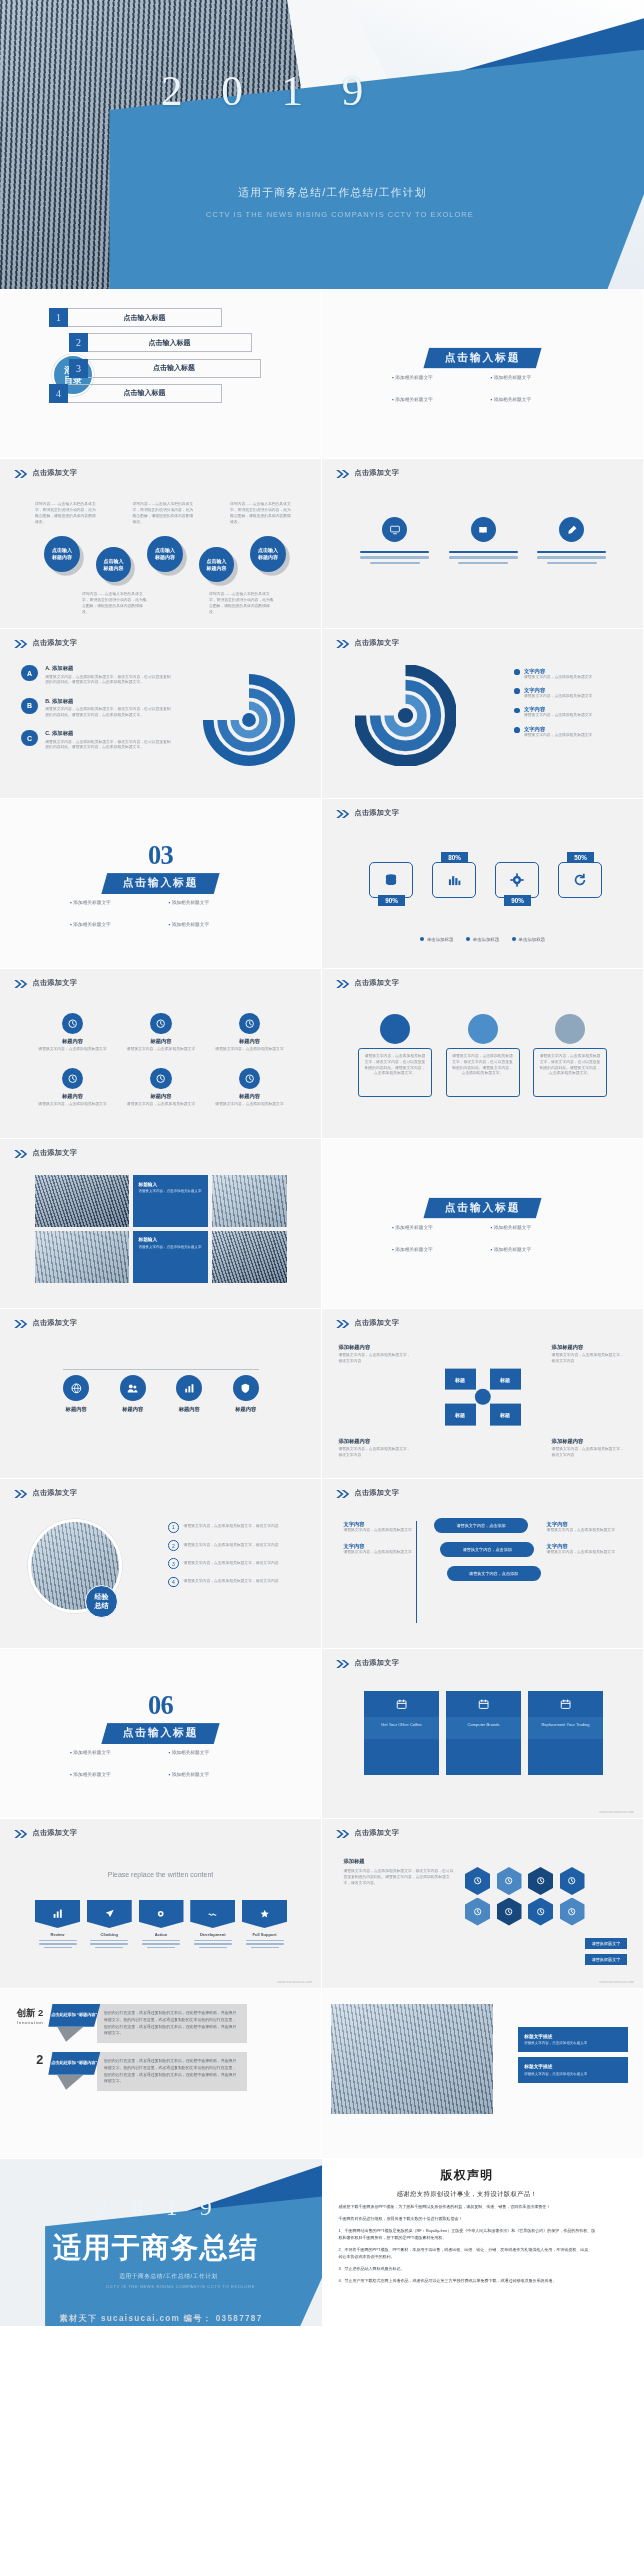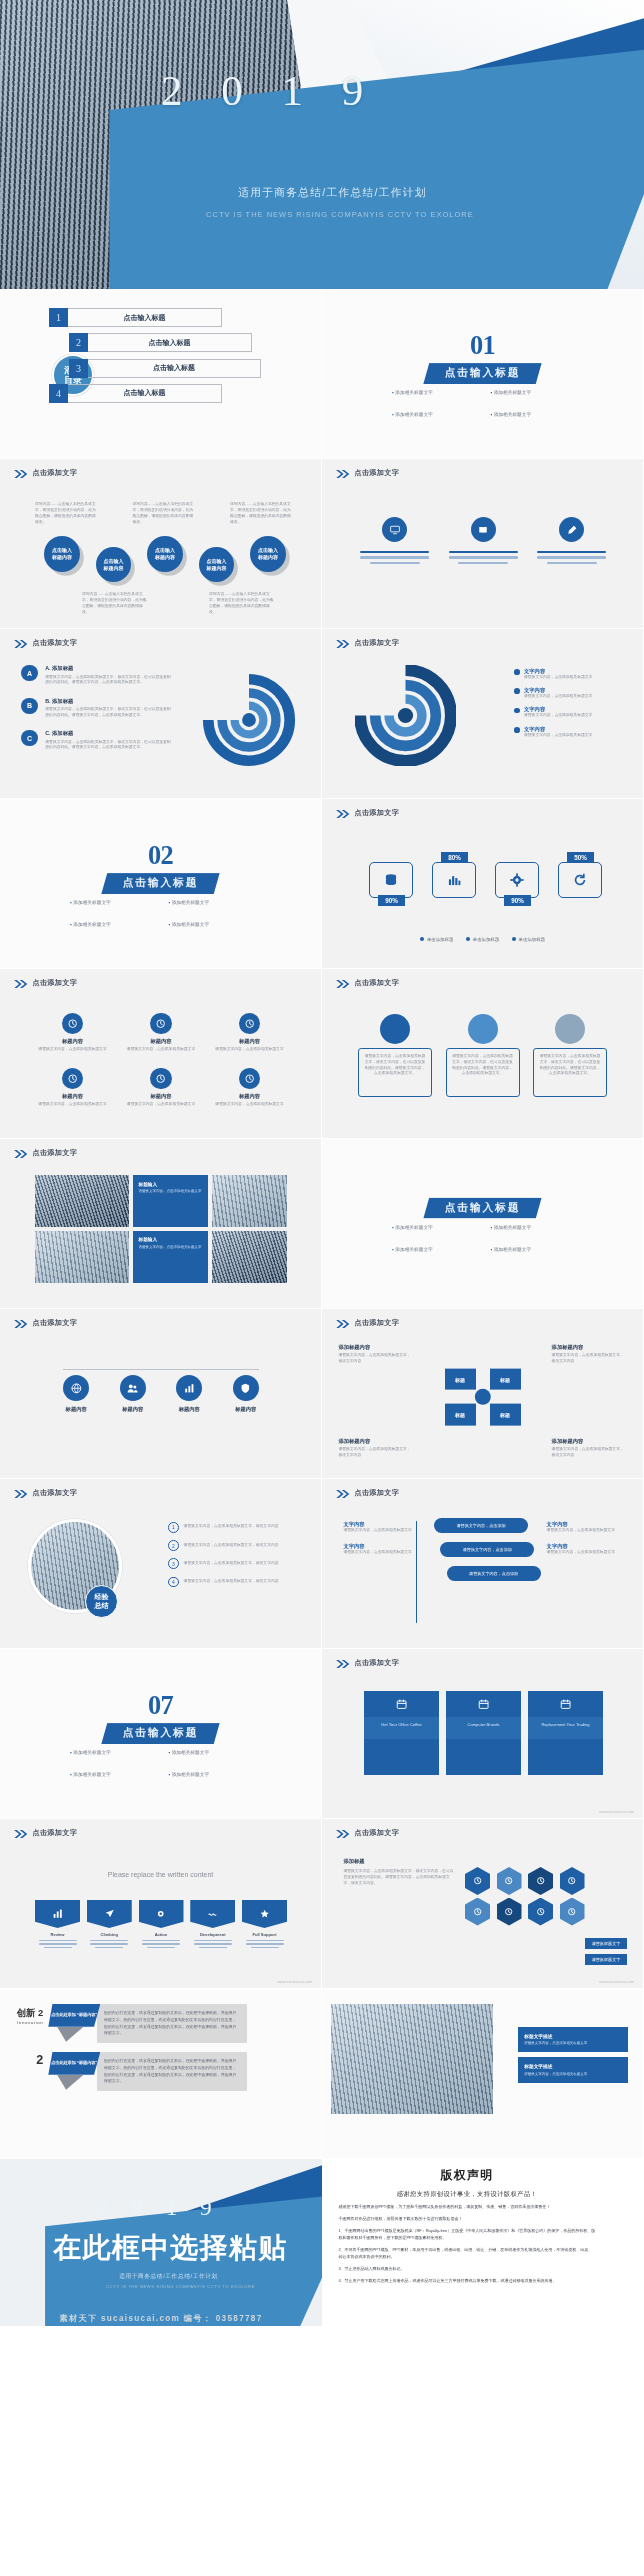--- a/index.html
+++ b/index.html
@@ -168,21 +168,21 @@
         </div>
         <div style="display:flex;align-items:center;margin-left:49px;margin-top:6.3px;">
           <div class="bg-blue" style="width:19px;height:19px;color:#cfe3f5;font-size:10px;display:flex;align-items:center;justify-content:center;font-family:'Liberation Serif',serif;">4</div>
           <div style="position:relative;width:154px;height:19px;border-top:0.6px solid #b9bec4;border-right:0.6px solid #b9bec4;border-bottom:0.6px solid #b9bec4;display:flex;align-items:center;justify-content:center;">
             <span style="font-size:7px;font-weight:700;color:#2c3e55;">点击输入标题</span>
           </div>
         </div>
       </div>
     </div>
     <div class="slide white">
-      <div class="sec"><div class="sec-num">01</div><div class="sec-ribbon">点击输入标题</div><div class="sec-bul">
+      <div class="sec"><div class="sec-ribbon">点击输入标题</div><div class="sec-bul">
           <span>添加相关标题文字</span>
           <span>添加相关标题文字</span>
           <span>添加相关标题文字</span>
           <span>添加相关标题文字</span>
         </div></div>
     </div>
     <div class="slide">
       <div class="hdr">
         <span class="chev"><svg width="14" height="8.2" viewBox="0 0 22 13">
             <path d="M0 0 L8 6.5 L0 13 L4 13 L12 6.5 L4 0 Z" fill="#1f5fa6"></path>
@@ -348,21 +348,21 @@
         <div style="display:flex;gap:4.4px;align-items:flex-start;margin-top:6.3px;">
           <div style="width:5.7px;height:5.7px;border-radius:50%;background:#1f5fa6;margin-top:1.3px;flex:0 0 auto;"></div>
           <div>
             <div style="font-size:5.3px;font-weight:700;color:#1f5fa6;">文字内容</div>
             <div class="ptxt" style="width:94px;">请替换文字内容，点击添加相关标题文字</div>
           </div>
         </div>
       </div>
     </div>
     <div class="slide white">
-      <div class="sec"><div class="sec-num">02</div><div class="sec-ribbon">点击输入标题</div><div class="sec-bul">
+      <div class="sec"><div class="sec-num">03</div><div class="sec-ribbon">点击输入标题</div><div class="sec-bul">
           <span>添加相关标题文字</span>
           <span>添加相关标题文字</span>
           <span>添加相关标题文字</span>
           <span>添加相关标题文字</span>
         </div></div>
     </div>
     <div class="slide">
       <div class="hdr">
         <span class="chev"><svg width="14" height="8.2" viewBox="0 0 22 13">
             <path d="M0 0 L8 6.5 L0 13 L4 13 L12 6.5 L4 0 Z" fill="#1f5fa6"></path>
@@ -693,21 +693,21 @@
           <div class="ptxt" style="width:75px;">请替换文字内容，点击添加相关标题文字</div>
         </div>
         <div style="margin-bottom:8.8px;">
           <div style="font-size:5.3px;font-weight:700;color:#1f5fa6;">文字内容</div>
           <div class="ptxt" style="width:75px;">请替换文字内容，点击添加相关标题文字</div>
         </div>
       </div>
       <div style="position:absolute;left:94px;top:42px;bottom:25px;width:1.3px;background:#1f5fa6;"></div>
     </div>
     <div class="slide white">
-      <div class="sec"><div class="sec-num">07</div><div class="sec-ribbon">点击输入标题</div><div class="sec-bul">
+      <div class="sec"><div class="sec-num">06</div><div class="sec-ribbon">点击输入标题</div><div class="sec-bul">
           <span>添加相关标题文字</span>
           <span>添加相关标题文字</span>
           <span>添加相关标题文字</span>
           <span>添加相关标题文字</span>
         </div></div>
     </div>
     <div class="slide">
       <div class="hdr">
         <span class="chev"><svg width="14" height="8.2" viewBox="0 0 22 13">
             <path d="M0 0 L8 6.5 L0 13 L4 13 L12 6.5 L4 0 Z" fill="#1f5fa6"></path>
@@ -946,21 +946,21 @@
 
 <div style="display:flex">
 
   <div class="thanks">
     <div style="position:absolute;inset:0;background:
       repeating-linear-gradient(68deg, rgba(22,36,52,.5) 0px, rgba(22,36,52,.5) 1.3px, rgba(198,212,226,.5) 1.3px, rgba(198,212,226,.5) 3.8px),
       linear-gradient(150deg,#c2d2e0 0%,#5d7screen 1%,#24384c 100%);"></div>
     <div style="position:absolute;left:26%;top:-4%;width:86%;height:56%;background:#1d5fa4;clip-path:polygon(0 100%,100% 0,100% 42%,8% 100%);"></div>
     <div style="position:absolute;left:14%;top:20%;width:98%;height:92%;background:#3f8bc2;clip-path:polygon(0 22%,100% 0,78% 100%,0 100%);"></div>
     <div style="position:absolute;left:30%;top:21%;font-family:'Liberation Serif',serif;font-size:24px;letter-spacing:8.2px;color:#eaf4fb;">2 0 1 9</div>
-    <div style="position:absolute;left:16.5%;top:42%;font-size:28px;font-weight:700;color:#ffffff;letter-spacing:1.3px;">在此框中选择粘贴</div>
+    <div style="position:absolute;left:16.5%;top:42%;font-size:28px;font-weight:700;color:#ffffff;letter-spacing:1.3px;">适用于商务总结</div>
     <div style="position:absolute;left:37%;top:68%;font-size:5.7px;color:#cfe2f1;letter-spacing:0.6px;">适用于商务总结/工作总结/工作计划</div>
     <div style="position:absolute;left:33%;top:75%;font-size:4.1px;color:#9fc0da;letter-spacing:0.6px;">CCTV IS THE NEWS RISING COMPANYIS CCTV TO EXOLORE</div>
     <div class="wm-bar" style="bottom:2.5px;">素材天下 sucaisucai.com 编号： 03587787</div>
   </div>
 
   <div class="copy">
     <h2>版权声明</h2>
     <div class="lead">感谢您支持原创设计事业，支持设计版权产品！</div>
     <div id="copy-paras">
         <p>感谢您下载千图网原创PPT模板，为了您和千图网以及原创作者的利益，请勿复制、传播、销售，否则将承担法律责任！</p>

